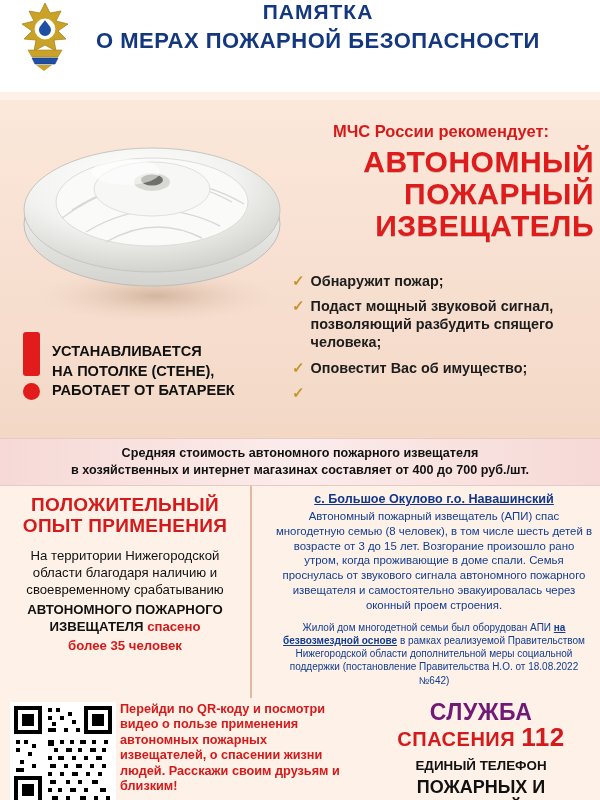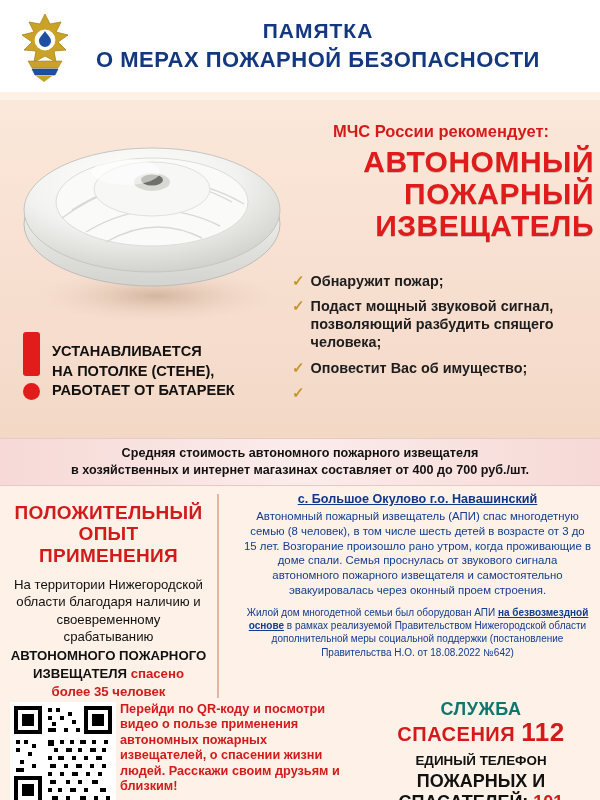--- a/index.html
+++ b/index.html
@@ -10,21 +10,20 @@
     overflow:hidden;
     position:relative;
   }
   .poster{width:600px;height:800px;position:relative;overflow:hidden;background:#fdf1e8;}
 
   
   .header{
     height:92px;
     background:#ffffff;
     display:flex;
-    align-items:center;
     padding-left:8px;
     box-sizing:border-box;
     position:relative;
   }
   .emblem{width:62px;height:70px;flex:0 0 62px;position:relative;margin-left:6px;}
   .emblem svg{display:block;}
   .header-titles{flex:1;text-align:center;padding-right:40px;}
   .header-line1{
     font-size:21px;font-weight:bold;color:#14387f;letter-spacing:1px;
   }
@@ -79,23 +78,22 @@
     background:linear-gradient(90deg,#f6d9d6 0%,#fbeceb 50%,#f6d9d6 100%);
     border-top:1px solid #e9c9c4;border-bottom:1px solid #e9c9c4;
     display:flex;flex-direction:column;justify-content:center;align-items:center;
     text-align:left;
   }
   .price-strip div{font-size:12.6px;font-weight:bold;color:#111;line-height:1.35;}
 
   
   .cols{display:flex;height:212px;background:#fdf1e8;}
   .col-left{
-    width:219px;box-sizing:border-box;padding:8px 10px 0 10px;text-align:center;
+    width:252px;box-sizing:border-box;padding:8px 10px 0 10px;text-align:center;
     border-right:2px solid #e4b7a5;
-    margin-top:8px;
   }
   .pos-title{color:#d41a1a;font-weight:bold;font-size:19px;line-height:1.12;letter-spacing:.3px;}
   .pos-body{margin-top:10px;font-size:13.2px;color:#111;line-height:1.32;}
   .red{color:#d41a1a;font-weight:bold;}
   .col-right{
     flex:1;box-sizing:border-box;padding:6px 8px 0 24px;text-align:center;color:#123d8f;
   }
   .vill{font-size:12.6px;font-weight:bold;color:#12378a;text-decoration:underline;}
   .p1{margin-top:3px;font-size:11.4px;line-height:1.3;color:#123d8f;}
   .p2{margin-top:8px;font-size:10px;line-height:1.32;color:#123d8f;}
@@ -106,21 +104,21 @@
   .qr-box{width:116px;padding:4px 0 0 10px;box-sizing:border-box;}
   .qr{width:106px;height:106px;background:#fff;position:relative;}
   .qr svg{display:block;}
   .qr-text{
     width:246px;padding:4px 6px 0 4px;box-sizing:border-box;
     font-size:12.7px;font-weight:bold;color:#d41a1a;line-height:1.22;
   }
   .svc{
     flex:1;text-align:center;padding-top:2px;box-sizing:border-box;
   }
-  .svc-l1{color:#0f766e;font-weight:bold;font-size:18px;line-height:1.05;letter-spacing:.5px;}
+  .svc-l1{color:#701a75;font-weight:bold;font-size:23px;line-height:1.05;letter-spacing:.5px;}
   .svc-l2{color:#d41a1a;font-weight:bold;font-size:20px;line-height:1.05;letter-spacing:.5px;}
   .svc-112{font-size:26px;}
   .svc-sub{margin-top:7px;font-size:13.4px;font-weight:bold;color:#111;line-height:1.2;}
   .svc-sub2{margin-top:2px;font-size:18px;font-weight:bold;color:#111;}
   .svc-sub2 .num{color:#d41a1a;}
 </style>
 </head>
 <body>
 
 <div class="poster">

